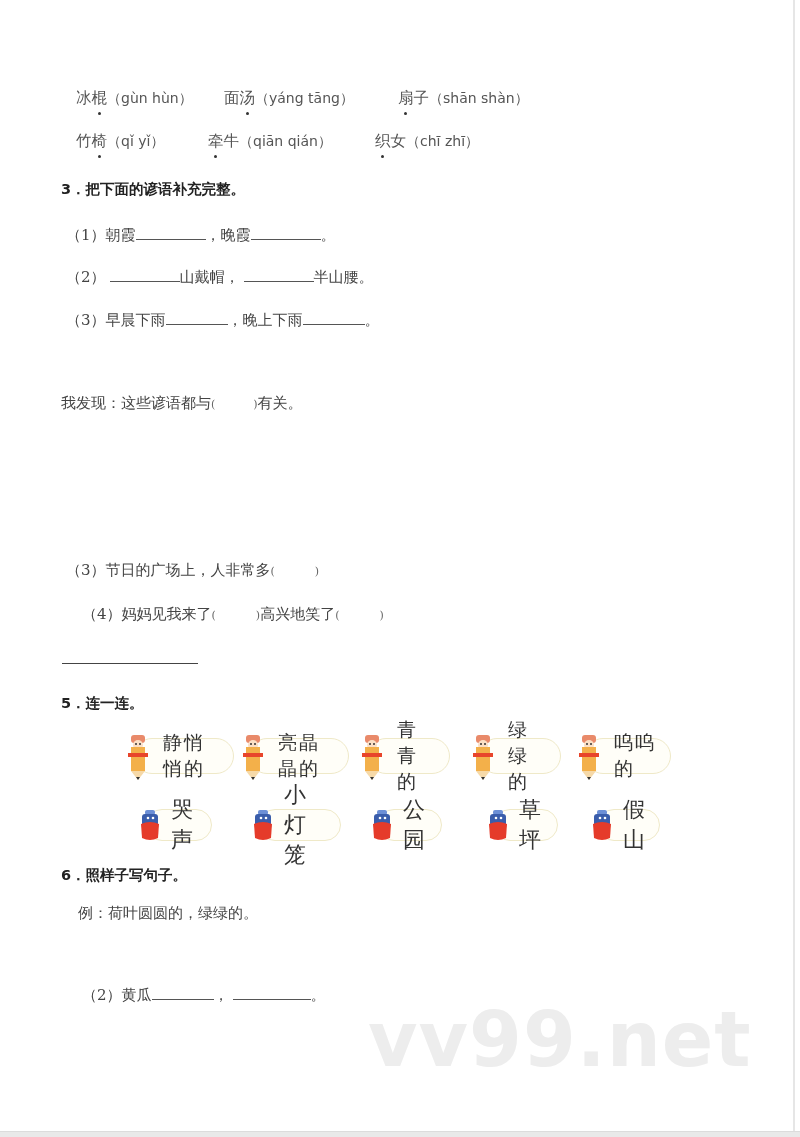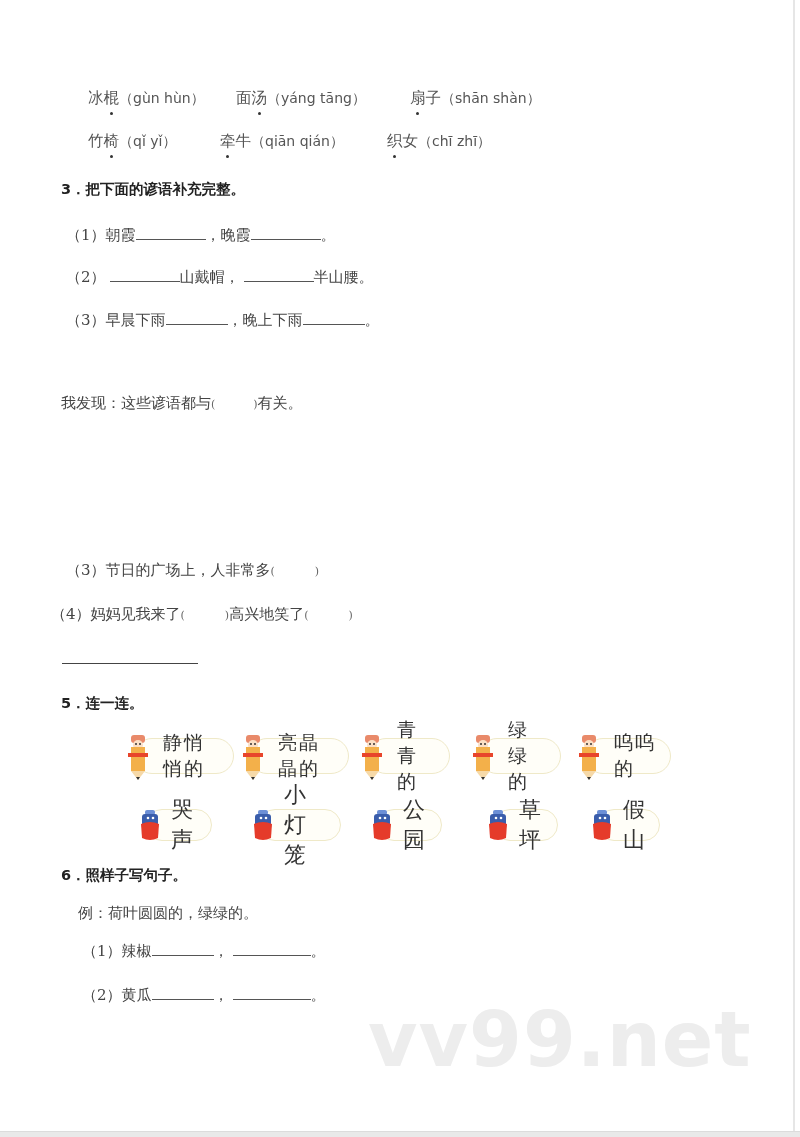--- a/index.html
+++ b/index.html
@@ -3,21 +3,21 @@
 <meta charset="utf-8">
 <style>
   * { box-sizing: border-box; margin: 0; padding: 0; }
   html, body { width: 800px; height: 1137px; background: #ffffff; overflow: hidden; }
   body { position: relative; font-family: "DejaVu Serif", "Liberation Serif", serif; color: #3a3a3a; }
   .page { position: absolute; left: 0; top: 0; width: 795px; height: 1132px; background: #fff; border-right: 2px solid #e6e6e6; }
   .bottom-bar { position: absolute; left: 0; top: 1131px; width: 800px; height: 6px; background: #e9e9e9; border-top: 1px solid #dcdcdc; }
   .abs { position: absolute; white-space: nowrap; }
   .txt { font-size: 15px; color: #444; }
   .heading { font-family: "DejaVu Sans", "Liberation Sans", sans-serif; font-weight: bold; font-size: 14.5px; color: #222; }
-  .py-line { font-size: 15.5px; color: #555; margin-left: 12px; }
+  .py-line { font-size: 15.5px; color: #555; }
   .py-line .pinyin { font-family: "DejaVu Sans", "Liberation Sans", sans-serif; font-size: 14px; color: #555; }
   .dotted { position: relative; display: inline-block; }
   .dotted::after { content: ""; position: absolute; left: 50%; bottom: -6px; width: 3px; height: 3px; margin-left: -1.5px; border-radius: 50%; background: #333; }
   .blank { display: inline-block; border-bottom: 1px solid #555; height: 14px; vertical-align: baseline; }
   .paren { display: inline-block; font-size: 11px; color: #666; }
   .copy-line { position: absolute; left: 62px; top: 663px; width: 136px; height: 1px; background: #444; }
 
   .card { position: absolute; height: 36px; border: 1.5px solid #efe9c8; border-radius: 18px; background: #fffef8; display: flex; align-items: center; padding-left: 28px; padding-right: 12px; font-size: 19px; color: #333; letter-spacing: 2px; font-family: "DejaVu Serif", serif; }
   .card.small { height: 32px; border-radius: 16px; font-size: 22px; padding-left: 24px; }
   .pencil { position: absolute; left: -8px; top: -6px; width: 22px; height: 48px; }
@@ -61,21 +61,21 @@
     <span>（3）</span><span>早晨下雨</span><span class="blank" style="width:62px"></span><span>，晚上下雨</span><span class="blank" style="width:62px"></span><span>。</span>
   </div>
   <div class="abs txt" style="left:61px; top:394px;">
     <span>我发现：这些谚语都与</span><span class="paren">(</span><span style="display:inline-block;width:38px"></span><span class="paren">)</span><span>有关。</span>
   </div>
 
 
   <div class="abs txt" style="left:66px; top:561px;">
     <span>（3）</span><span>节日的广场上，人非常多</span><span class="paren">(</span><span style="display:inline-block;width:40px"></span><span class="paren">)</span>
   </div>
-  <div class="abs txt" style="left:51px; top:605px;text-align:right;">
+  <div class="abs txt" style="left:82px; top:605px;text-align:right;">
     <span>（4）</span><span>妈妈见我来了</span><span class="paren">(</span><span style="display:inline-block;width:40px"></span><span class="paren">)</span><span>高兴地笑了</span><span class="paren">(</span><span style="display:inline-block;width:40px"></span><span class="paren">)</span>
   </div>
   <div class="copy-line"></div>
 
   <div class="abs heading" style="left:61px; top:694px;">5．连一连。</div>
 
   <div class="card" style="left:134px; top:738px; width:100px;">
     <svg class="pencil" viewBox="0 0 22 48">
         <rect x="4" y="2" width="14" height="8" rx="3" fill="#e98a6a"></rect>
         <circle cx="11" cy="12" r="5" fill="#fbe0c6"></circle>
@@ -188,22 +188,19 @@
         <circle cx="9" cy="10" r="1.3" fill="#fff"></circle>
         <circle cx="14" cy="10" r="1.3" fill="#fff"></circle>
         <path d="M2 16 Q11 12 20 16 L19 30 Q11 34 3 30 Z" fill="#e53b2a"></path>
       </svg>
     <span>假山</span>
   </div>
 
   <div class="abs heading" style="left:61px; top:866px;">6．照样子写句子。</div>
   <div class="abs txt" style="left:78px; top:904px;">例：荷叶圆圆的，绿绿的。</div>
 
-  <div class="abs txt" style="left:82px; top:942px;">
-    <span>（1）</span><span>辣椒</span><span class="blank" style="width:62px"></span><span>，</span><span class="blank" style="width:78px; margin-left:4px"></span><span>。</span>
-  </div>
   <div class="abs txt" style="left:82px; top:986px;">
     <span>（2）</span><span>黄瓜</span><span class="blank" style="width:62px"></span><span>，</span><span class="blank" style="width:78px; margin-left:4px"></span><span>。</span>
   </div>
 
   <div class="watermark">vv99.net</div>
 </div>
 <div class="bottom-bar"></div>
 
 </body></html>

